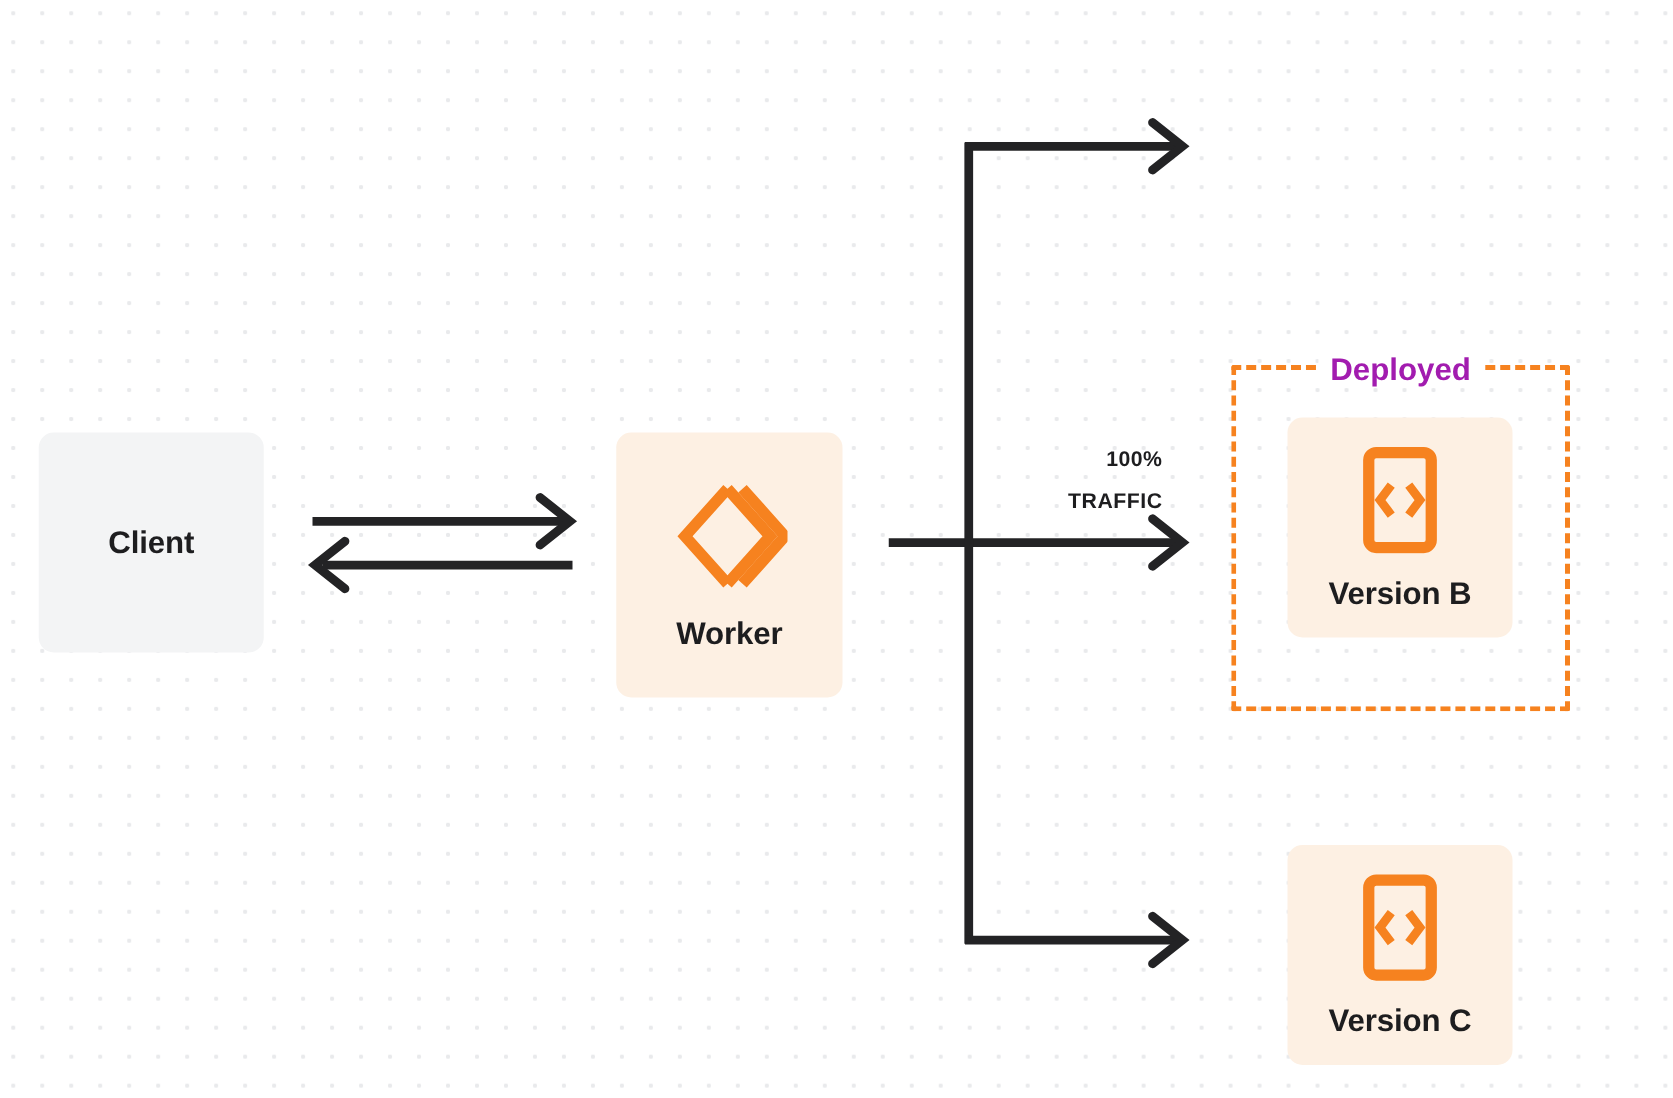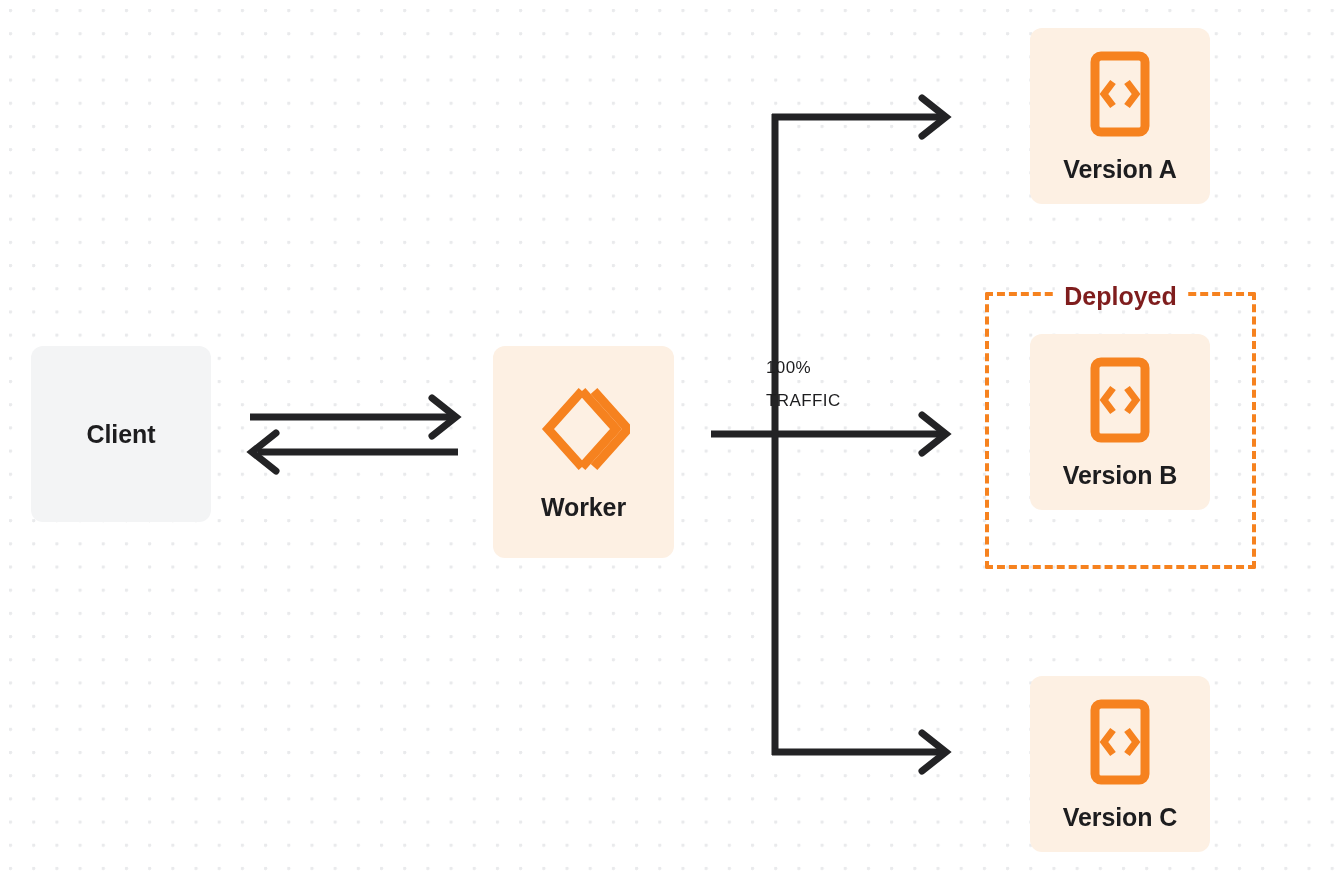--- a/index.html
+++ b/index.html
@@ -90,34 +90,34 @@
   }
   #deployed-label {
     position: absolute;
     left: 50%;
     top: -14px;
     transform: translateX(-50%);
     background-color: #ffffff;
     padding: 0 10px;
     font-size: 25px;
     font-weight: bold;
-    color: #7f1d1d;
+    color: #a21caf;
     line-height: 28px;
     white-space: nowrap;
   }
 
   
   #traffic-label {
     position: absolute;
-    left: 766px;
+    left: 790px;
     top: 351px;
     width: 140px;
-    text-align: left;
+    text-align: right;
     font-size: 17px;
-    font-weight: normal;
+    font-weight: bold;
     color: #1d1d1f;
     letter-spacing: 0.4px;
     line-height: 33px;
   }
   #traffic-label span { display: block; }
 
   
   #connectors {
     position: absolute;
     left: 0;
@@ -179,30 +179,20 @@
         <polyline points="56,6 90,44 56,82" fill="none" stroke="#f6821f" stroke-width="9" stroke-linejoin="miter" stroke-linecap="butt"></polyline>
       </svg>
     </span>
     <span class="node-label">Worker</span>
   </div>
 
   <div id="deployed-group">
     <span id="deployed-label">Deployed</span>
   </div>
 
-  <div class="node version-node" id="version-a-node">
-    <span>
-      <svg class="icon-svg" width="60" height="86" viewBox="0 0 60 86" xmlns="http://www.w3.org/2000/svg">
-        <rect x="5" y="5" width="50" height="76" rx="6" ry="6" fill="none" stroke="#f6821f" stroke-width="9"></rect>
-        <polyline points="23,31 14,43 23,55" fill="none" stroke="#f6821f" stroke-width="7" stroke-linecap="butt" stroke-linejoin="miter"></polyline>
-        <polyline points="37,31 46,43 37,55" fill="none" stroke="#f6821f" stroke-width="7" stroke-linecap="butt" stroke-linejoin="miter"></polyline>
-      </svg>
-    </span>
-    <span class="node-label">Version A</span>
-  </div>
 
   <div class="node version-node" id="version-b-node">
     <span>
       <svg class="icon-svg" width="60" height="86" viewBox="0 0 60 86" xmlns="http://www.w3.org/2000/svg">
         <rect x="5" y="5" width="50" height="76" rx="6" ry="6" fill="none" stroke="#f6821f" stroke-width="9"></rect>
         <polyline points="23,31 14,43 23,55" fill="none" stroke="#f6821f" stroke-width="7" stroke-linecap="butt" stroke-linejoin="miter"></polyline>
         <polyline points="37,31 46,43 37,55" fill="none" stroke="#f6821f" stroke-width="7" stroke-linecap="butt" stroke-linejoin="miter"></polyline>
       </svg>
     </span>
     <span class="node-label">Version B</span>

